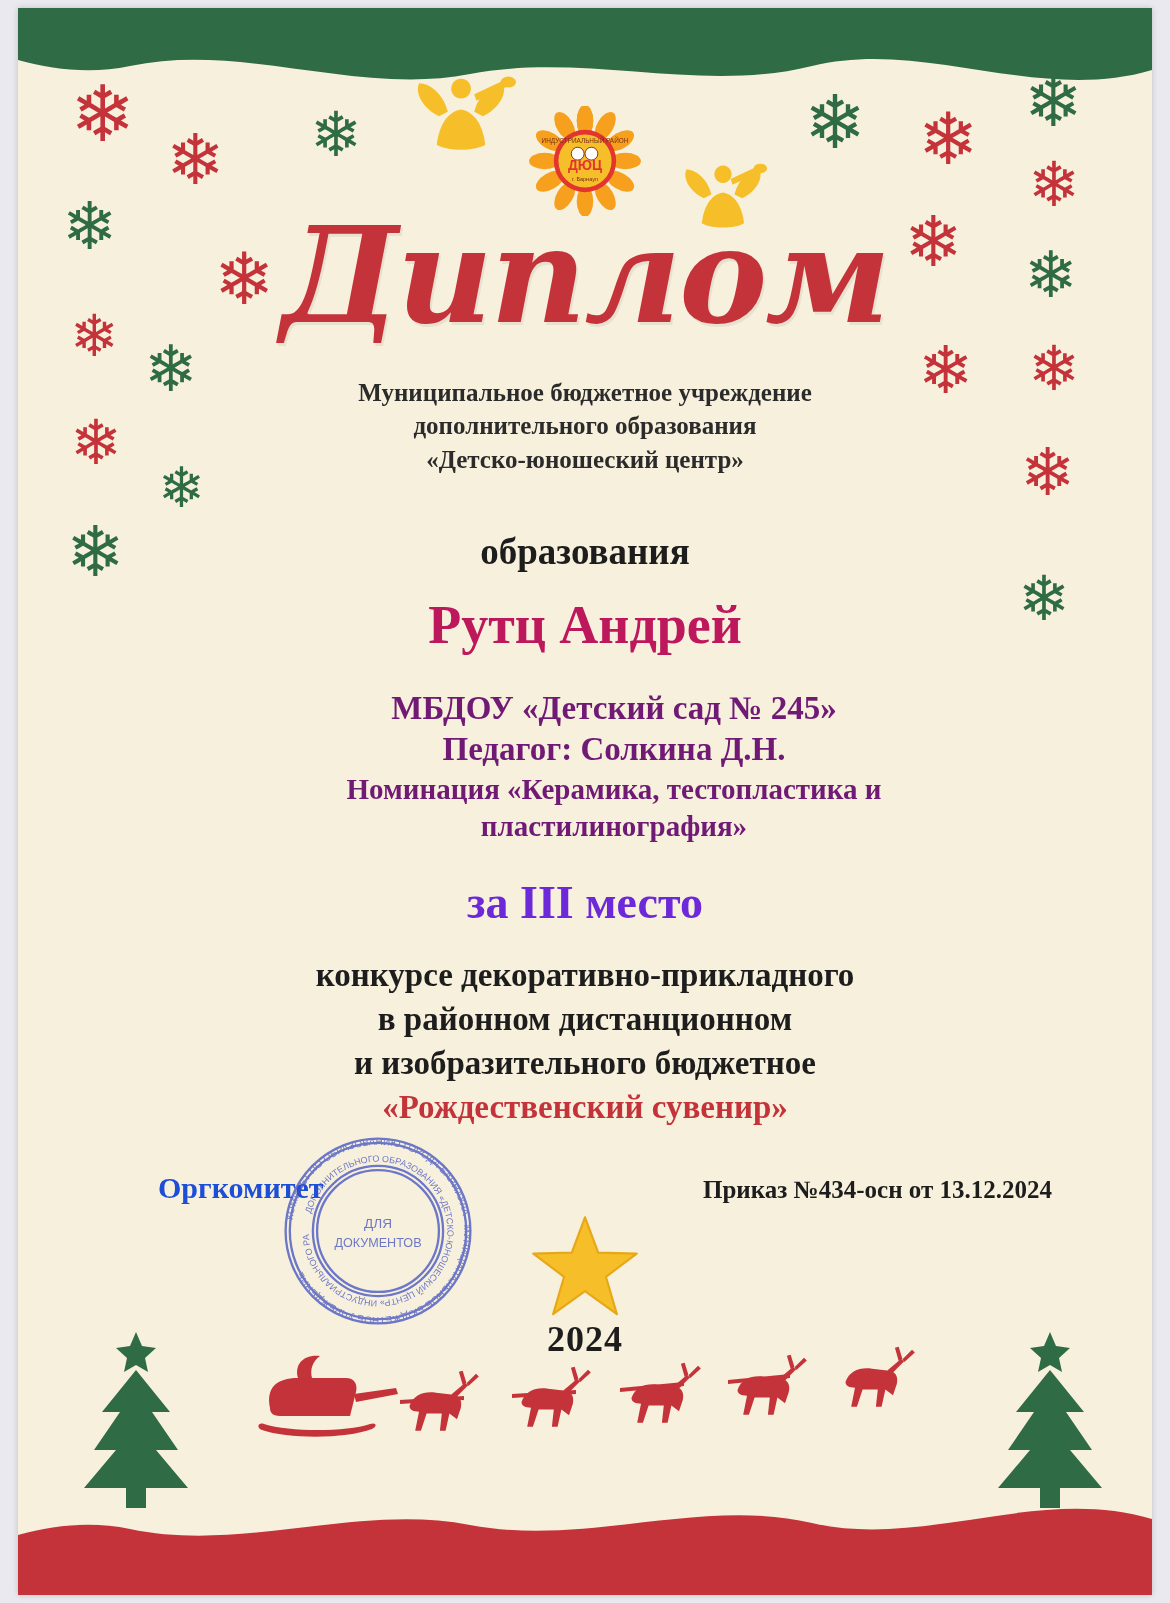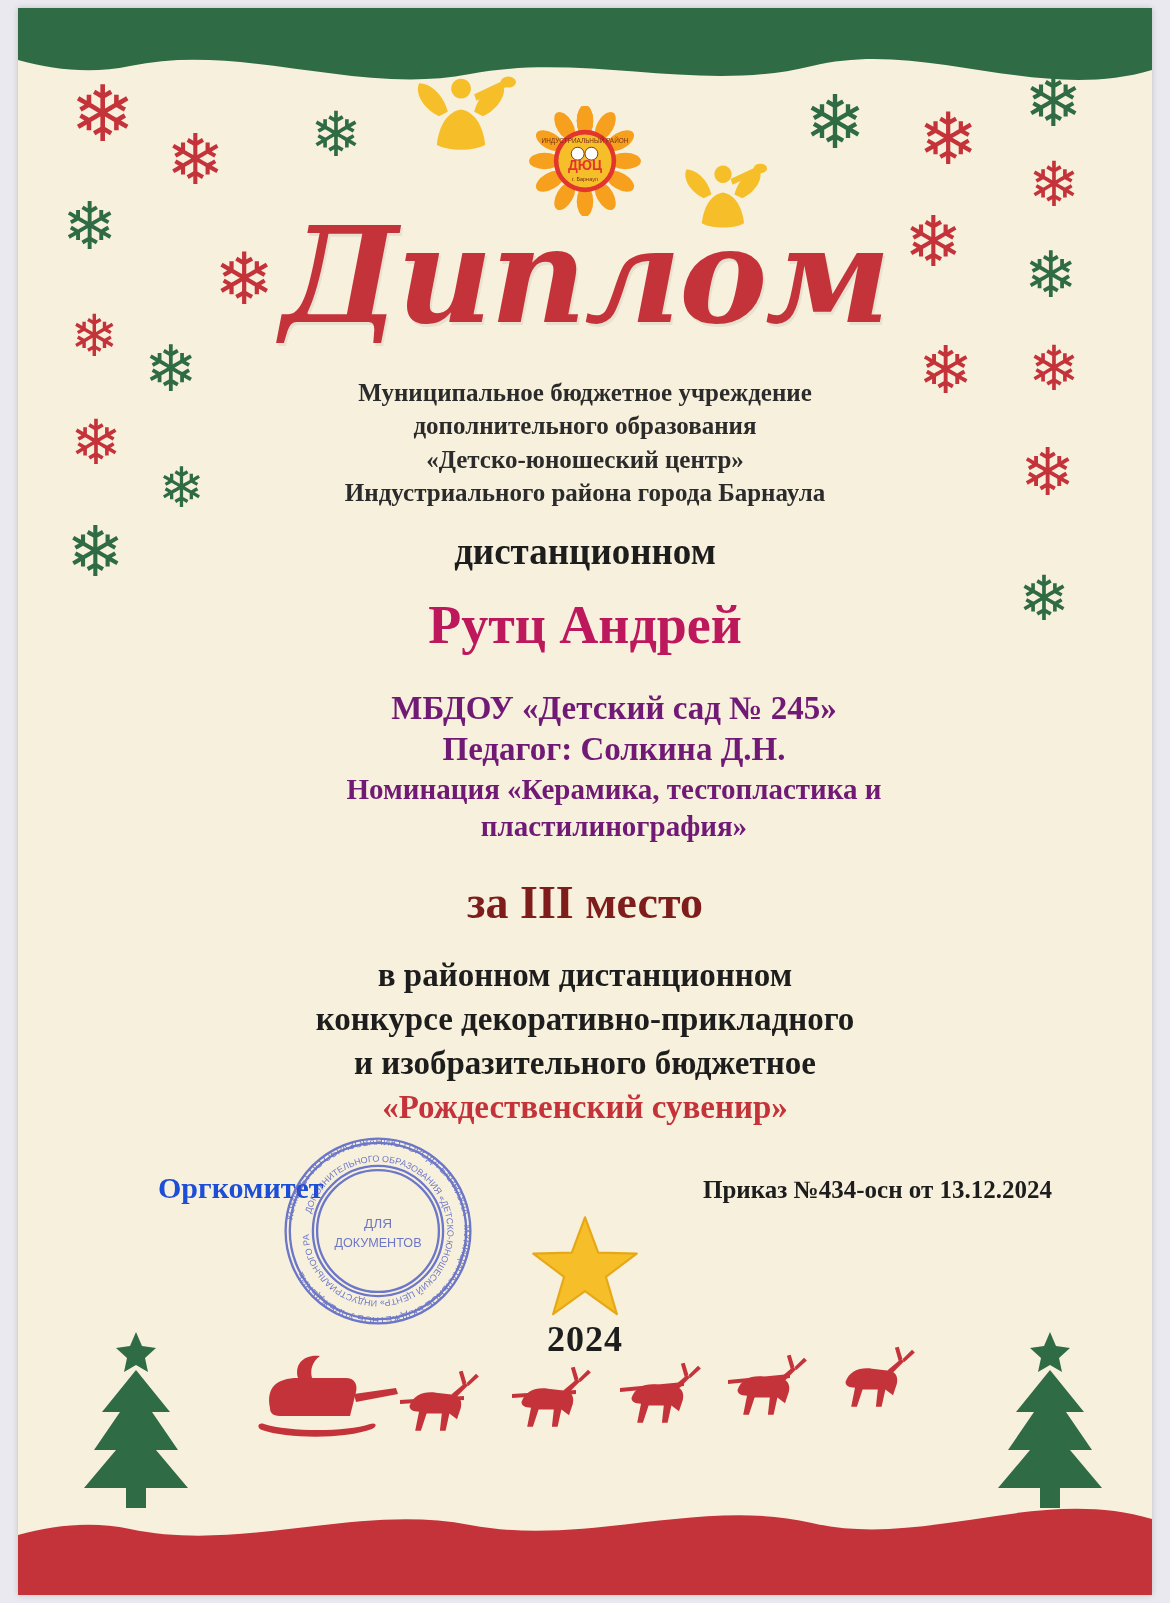--- a/index.html
+++ b/index.html
@@ -132,21 +132,21 @@
     display: block;
     padding: 0 190px;
   }
 
   .place-line {
     position: absolute;
     width: 100%;
     top: 868px;
     font-size: 46px;
     font-weight: bold;
-    color: #7f1d1d;
+    color: #6d28d9;
   }
 
   .contest-block {
     position: absolute;
     width: 100%;
     top: 946px;
     font-size: 33px;
     font-weight: bold;
     color: #1d1d1d;
     line-height: 1.33;
@@ -316,37 +316,36 @@
         </g>
       </svg>
     </div>
 
     <div class="title-diplom">Диплом</div>
 
     <div class="org-block">
       <div>Муниципальное бюджетное учреждение</div>
       <div>дополнительного образования</div>
       <div>«Детско-юношеский центр»</div>
-      <div>Индустриального района города Барнаула</div>
     </div>
 
-    <div class="awarded-label">дистанционном</div>
+    <div class="awarded-label">образования</div>
     <div class="recipient-name">Рутц Андрей</div>
 
     <div class="recipient-lines">
       <div>МБДОУ «Детский сад № 245»</div>
       <div>Педагог: Солкина Д.Н.</div>
       <span class="nomination">Номинация «Керамика, тестопластика и пластилинография»</span>
     </div>
 
     <div class="place-line">за III место</div>
 
     <div class="contest-block">
+      <div>конкурсе декоративно-прикладного</div>
       <div>в районном дистанционном</div>
-      <div>конкурсе декоративно-прикладного</div>
       <div>и изобразительного бюджетное</div>
       <div class="contest-name">«Рождественский сувенир»</div>
     </div>
 
     <div class="orgcom">Оргкомитет</div>
     <div class="order-no">Приказ №434-осн от 13.12.2024</div>
 
     <svg class="stamp" viewBox="0 0 200 200">
       <defs>
         <path id="ringOuter" d="M100,100 m-82,0 a82,82 0 1,1 164,0 a82,82 0 1,1 -164,0"></path>

